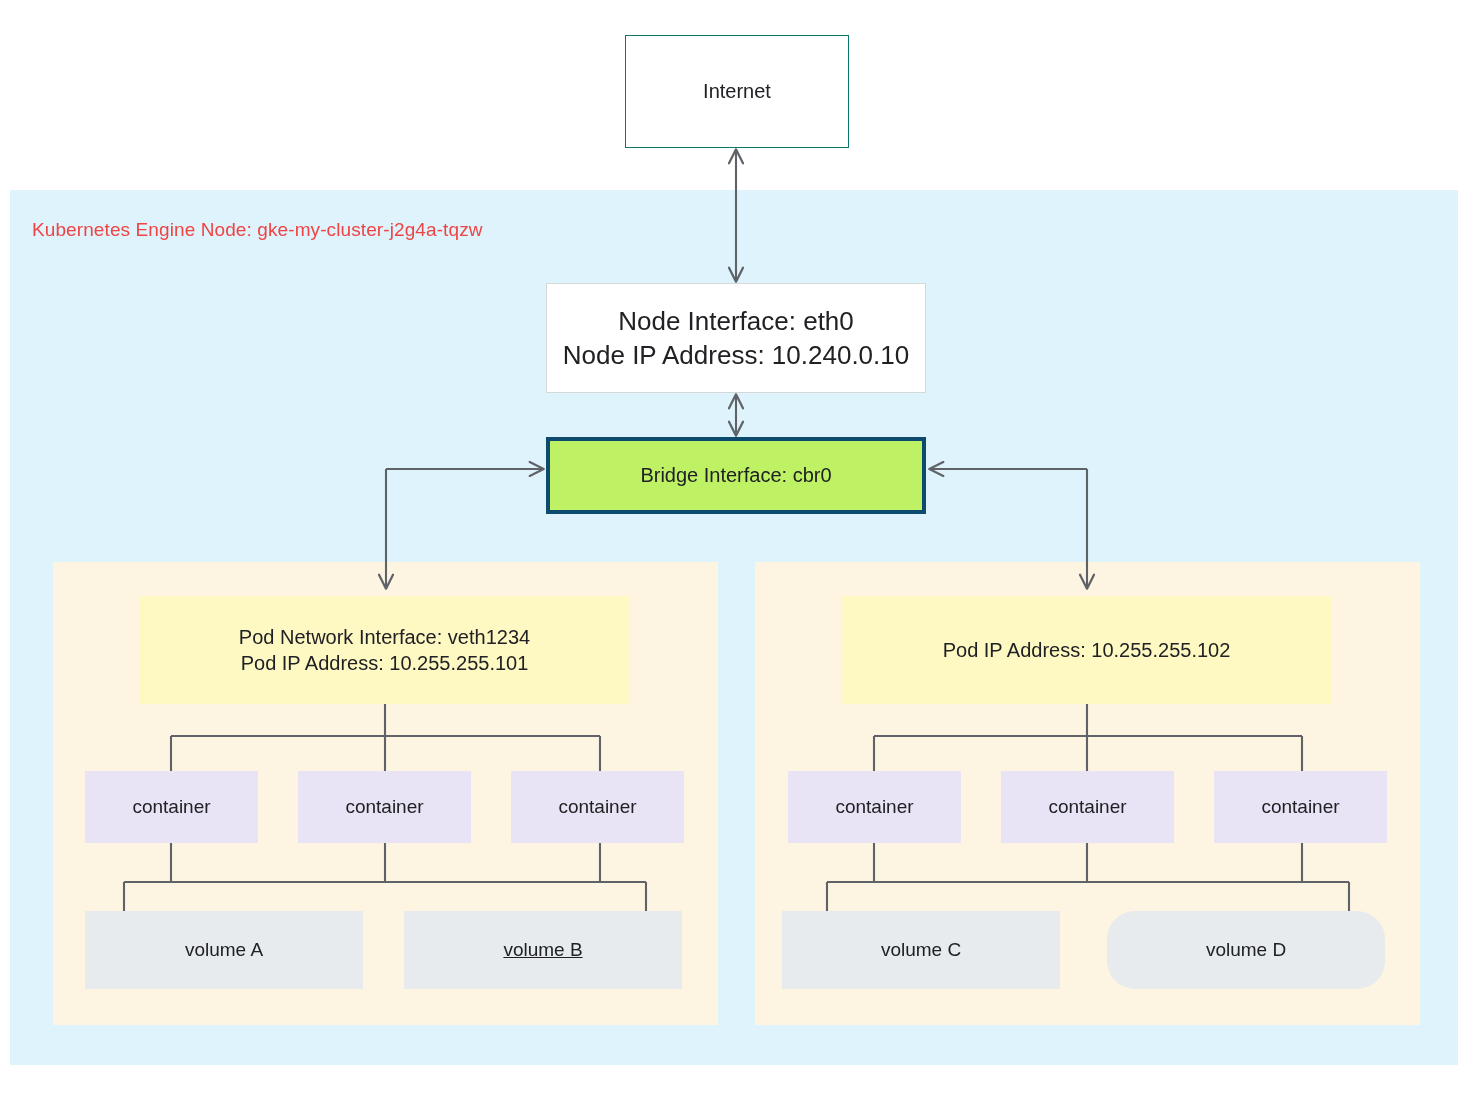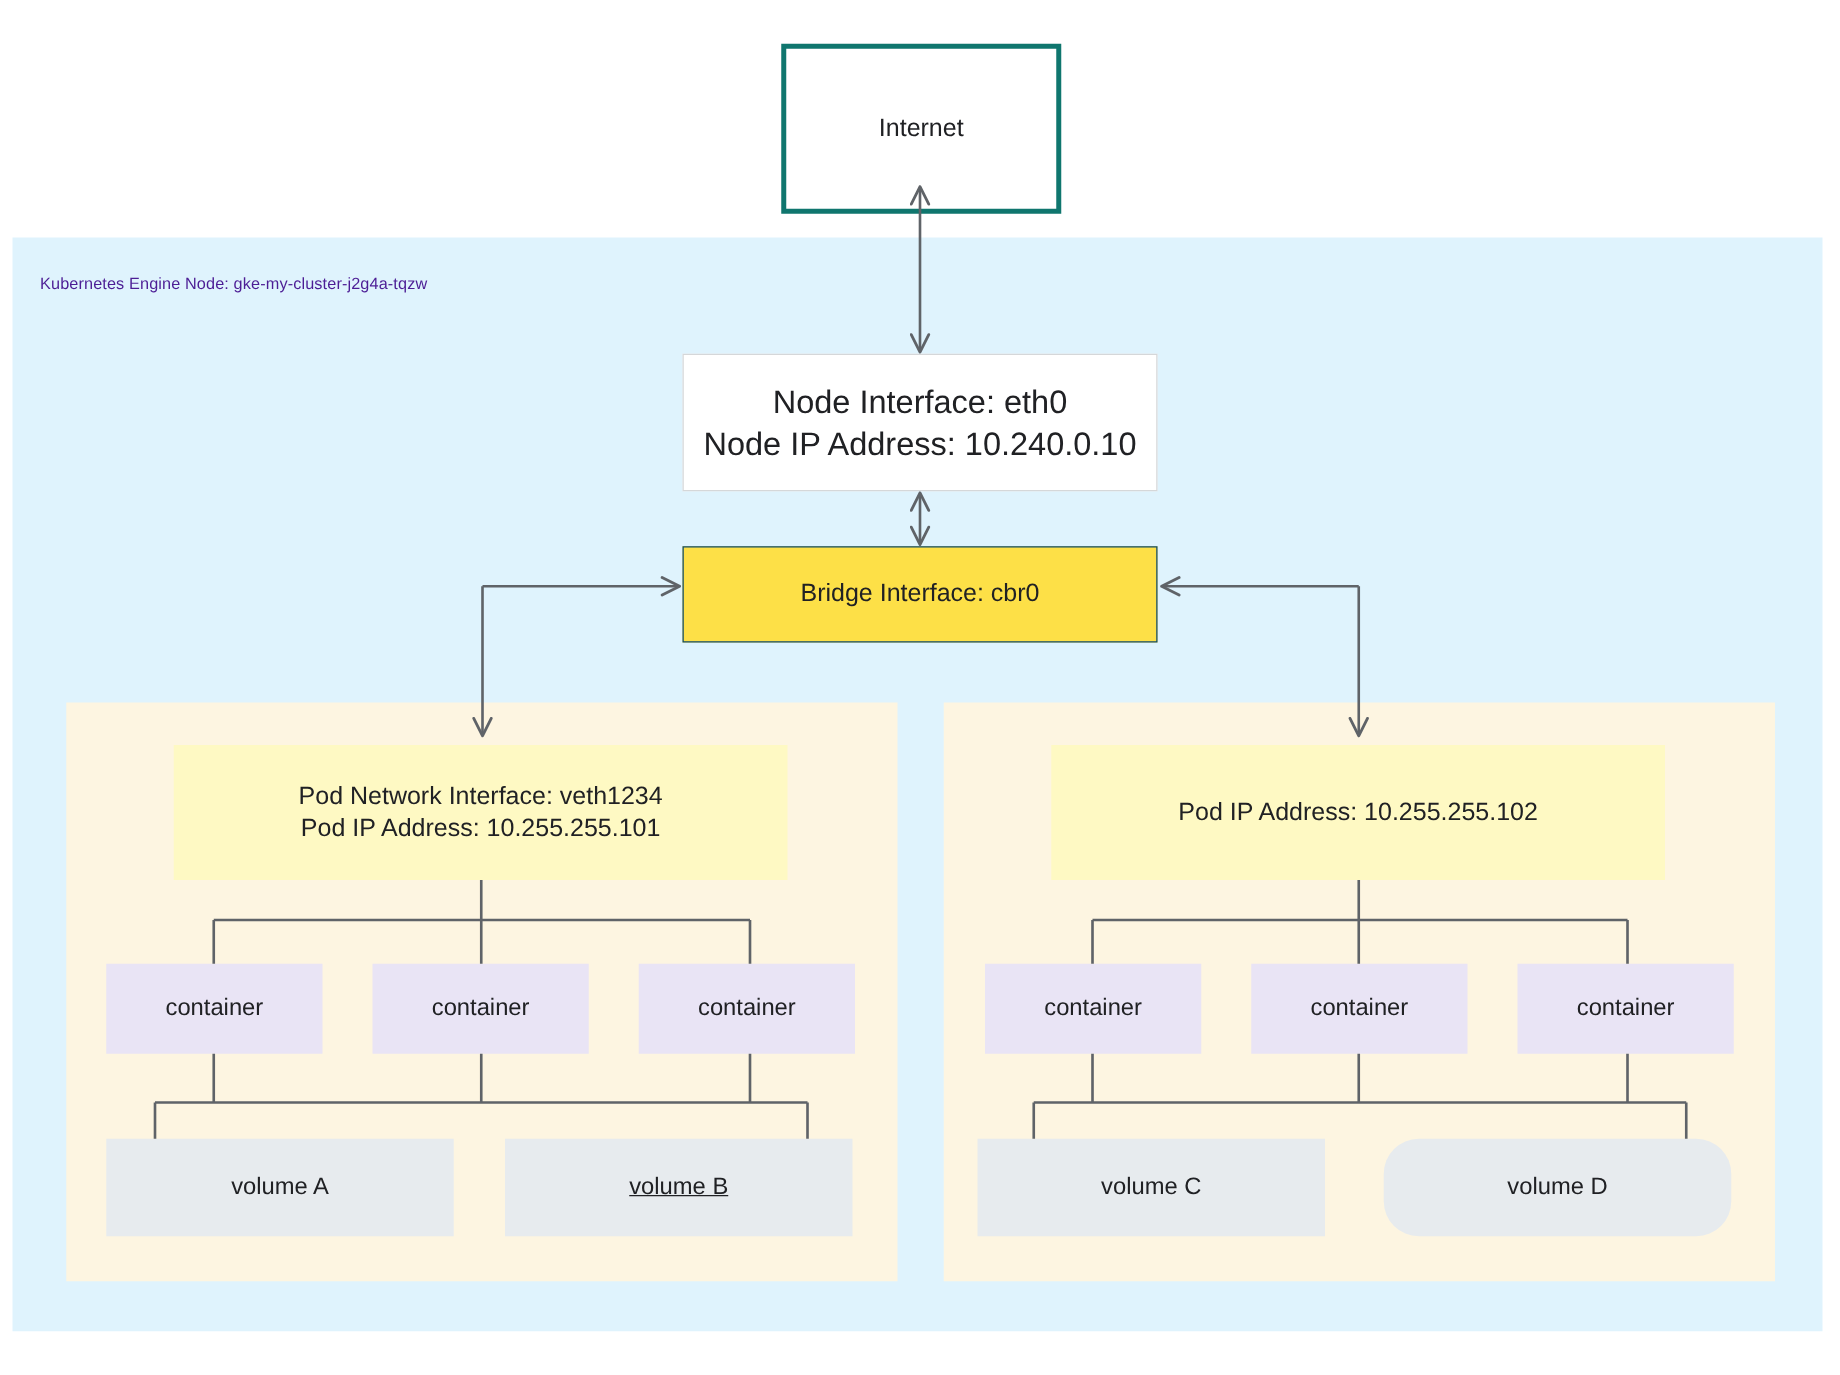--- a/index.html
+++ b/index.html
@@ -36,22 +36,22 @@
     top: 190px;
     width: 1448px;
     height: 875px;
     background: #dff3fd;
     z-index: 1;
   }
   .node-panel-label {
     position: absolute;
     left: 32px;
     top: 219px;
-    font-size: 13px;
-    color: #4c1d95;
+    font-size: 19px;
+    color: #ef4444;
     letter-spacing: 0.1px;
     z-index: 6;
     white-space: nowrap;
   }
   .pod-panel {
     position: absolute;
     top: 562px;
     width: 665px;
     height: 463px;
     background: #fdf5e1;
@@ -69,37 +69,37 @@
     align-items: center;
     justify-content: center;
     text-align: center;
     z-index: 4;
     line-height: 1.32;
   }
   .box .line { display: block; white-space: nowrap; }
 
   .box-internet {
     left: 625px; top: 35px;
-    width: 224px; height: 136px;
-    background: #ffffff;
-    border: 4px solid #0f766e;
+    width: 224px; height: 113px;
+    background: #ffffff;
+    border: 1px solid #0f766e;
     font-size: 20px;
   }
   .box-node-if {
     left: 546px; top: 283px;
     width: 380px; height: 110px;
     background: #ffffff;
     border: 1px solid #d5d7d9;
     font-size: 26px;
   }
   .box-bridge {
     left: 546px; top: 437px;
     width: 380px; height: 77px;
-    background: #fde047;
-    border: 1px solid #0c4a6e;
+    background: #bef264;
+    border: 4px solid #0c4a6e;
     font-size: 20px;
   }
   .box-pod-if {
     top: 596px;
     width: 491px; height: 108px;
     background: #fef9c3;
     font-size: 20px;
   }
   .box-pod-if.left  { left: 139px; }
   .box-pod-if.right { left: 841px; }

